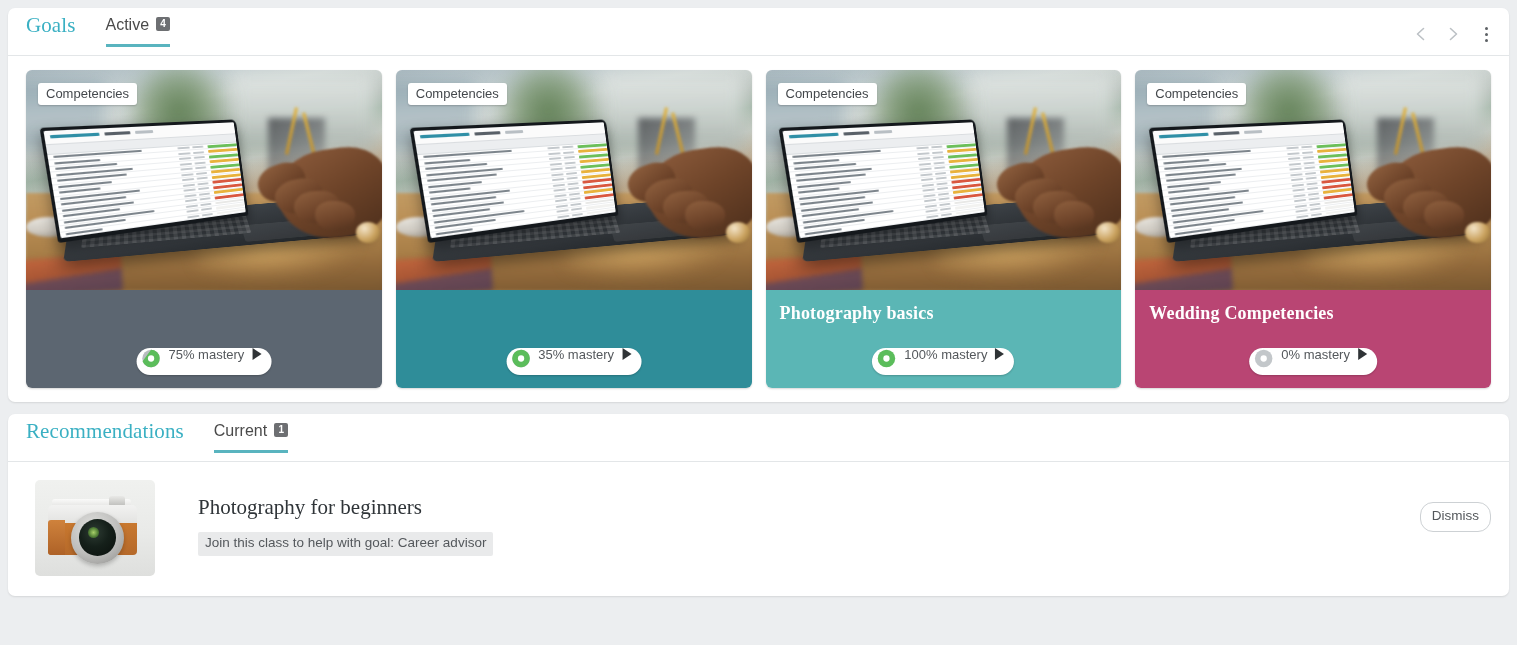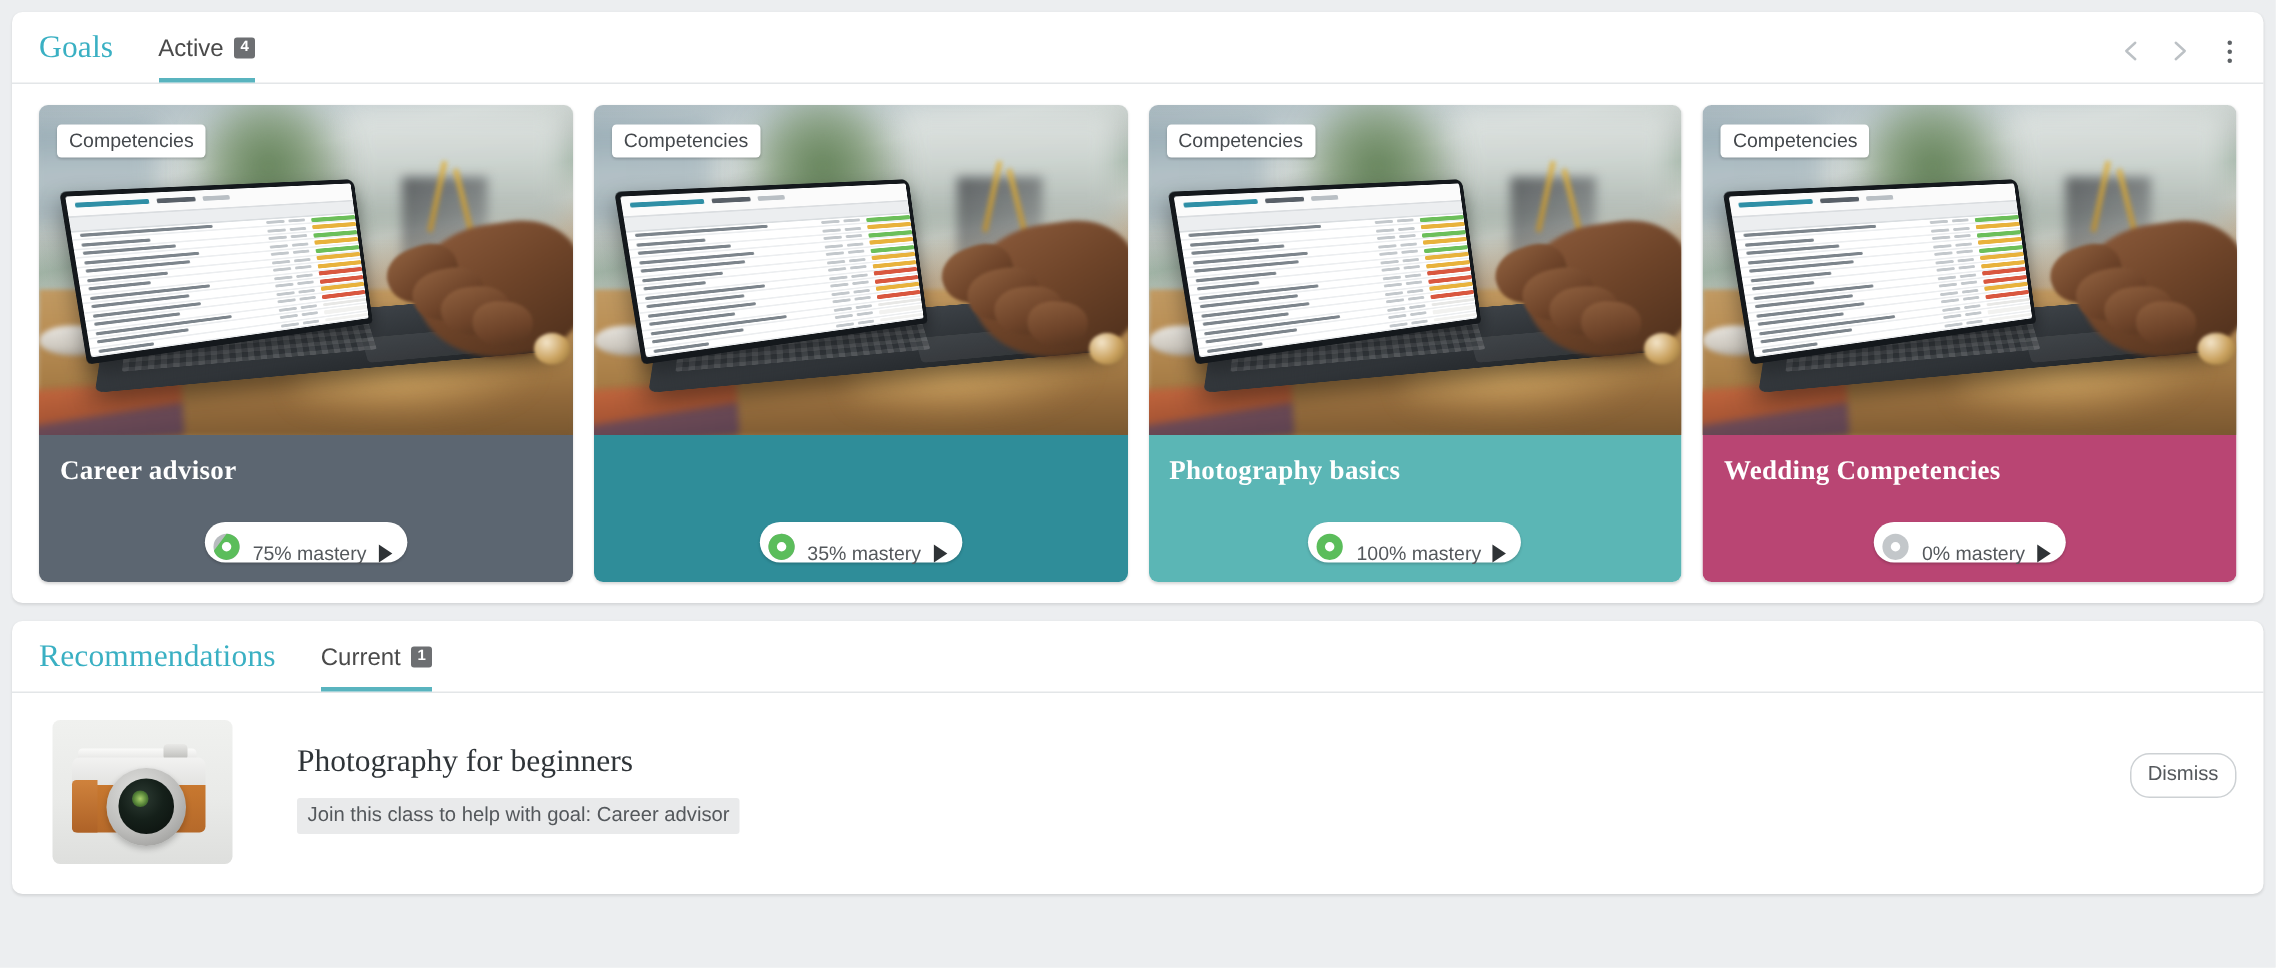--- a/index.html
+++ b/index.html
@@ -26,21 +26,21 @@
     background: #ffffff;
     border-radius: 7px;
     box-shadow: 0 1px 2px rgba(0,0,0,0.10);
     position: relative;
   }
 
   
   .tabbar {
     height: 48px;
     display: flex;
-    align-items: flex-end;
+    align-items: center;
     border-bottom: 1px solid #e3e6e8;
     padding: 0 18px;
     position: relative;
   }
   .section-title {
     font-family: "Liberation Serif", serif;
     font-size: 21px;
     color: #3ab0c3;
     line-height: 1;
     padding-bottom: 13px;
@@ -339,21 +339,21 @@
   }
   .mastery {
     position: absolute;
     left: 50%;
     transform: translateX(-50%);
     bottom: 13px;
     background: #ffffff;
     border-radius: 14px;
     height: 27px;
     display: flex;
-    align-items: flex-end;
+    align-items: flex-start;
     gap: 7px;
     padding: 0 10px 0 4px;
     box-shadow: 0 1px 2px rgba(0,0,0,.20);
     cursor: pointer;
     white-space: nowrap;
   }
   .donut { width: 21px; height: 21px; display: block; }
   .mastery-label { font-size: 13px; color: #54585c; line-height: 1; }
   .play-tri {
     width: 0; height: 0;
@@ -633,21 +633,20 @@
               <span class="fing f2"></span>
             <span class="fing f3"></span>
               <span class="fing f4"></span>
             <span class="ring"></span>
           </div>
 
           <span class="badge-competencies">Competencies</span>
         </div>
 
         <div class="card-footer" style="background:#5c6671">
-          <div class="card-title">Career advisor</div>
           <div class="mastery">
             <svg class="donut" viewBox="0 0 36 36">
               <circle cx="18" cy="18" r="15" fill="#b8bcbf"></circle>
               <path d="M18 3 A15 15 0 1 1 3.5 22.6 Z" fill="#5bbd5b"></path>
               <circle cx="18" cy="18" r="5.4" fill="#ffffff"></circle>
             </svg>
             <span class="mastery-label">75% mastery</span>
             <span class="play-tri"></span>
           </div>
         </div>

